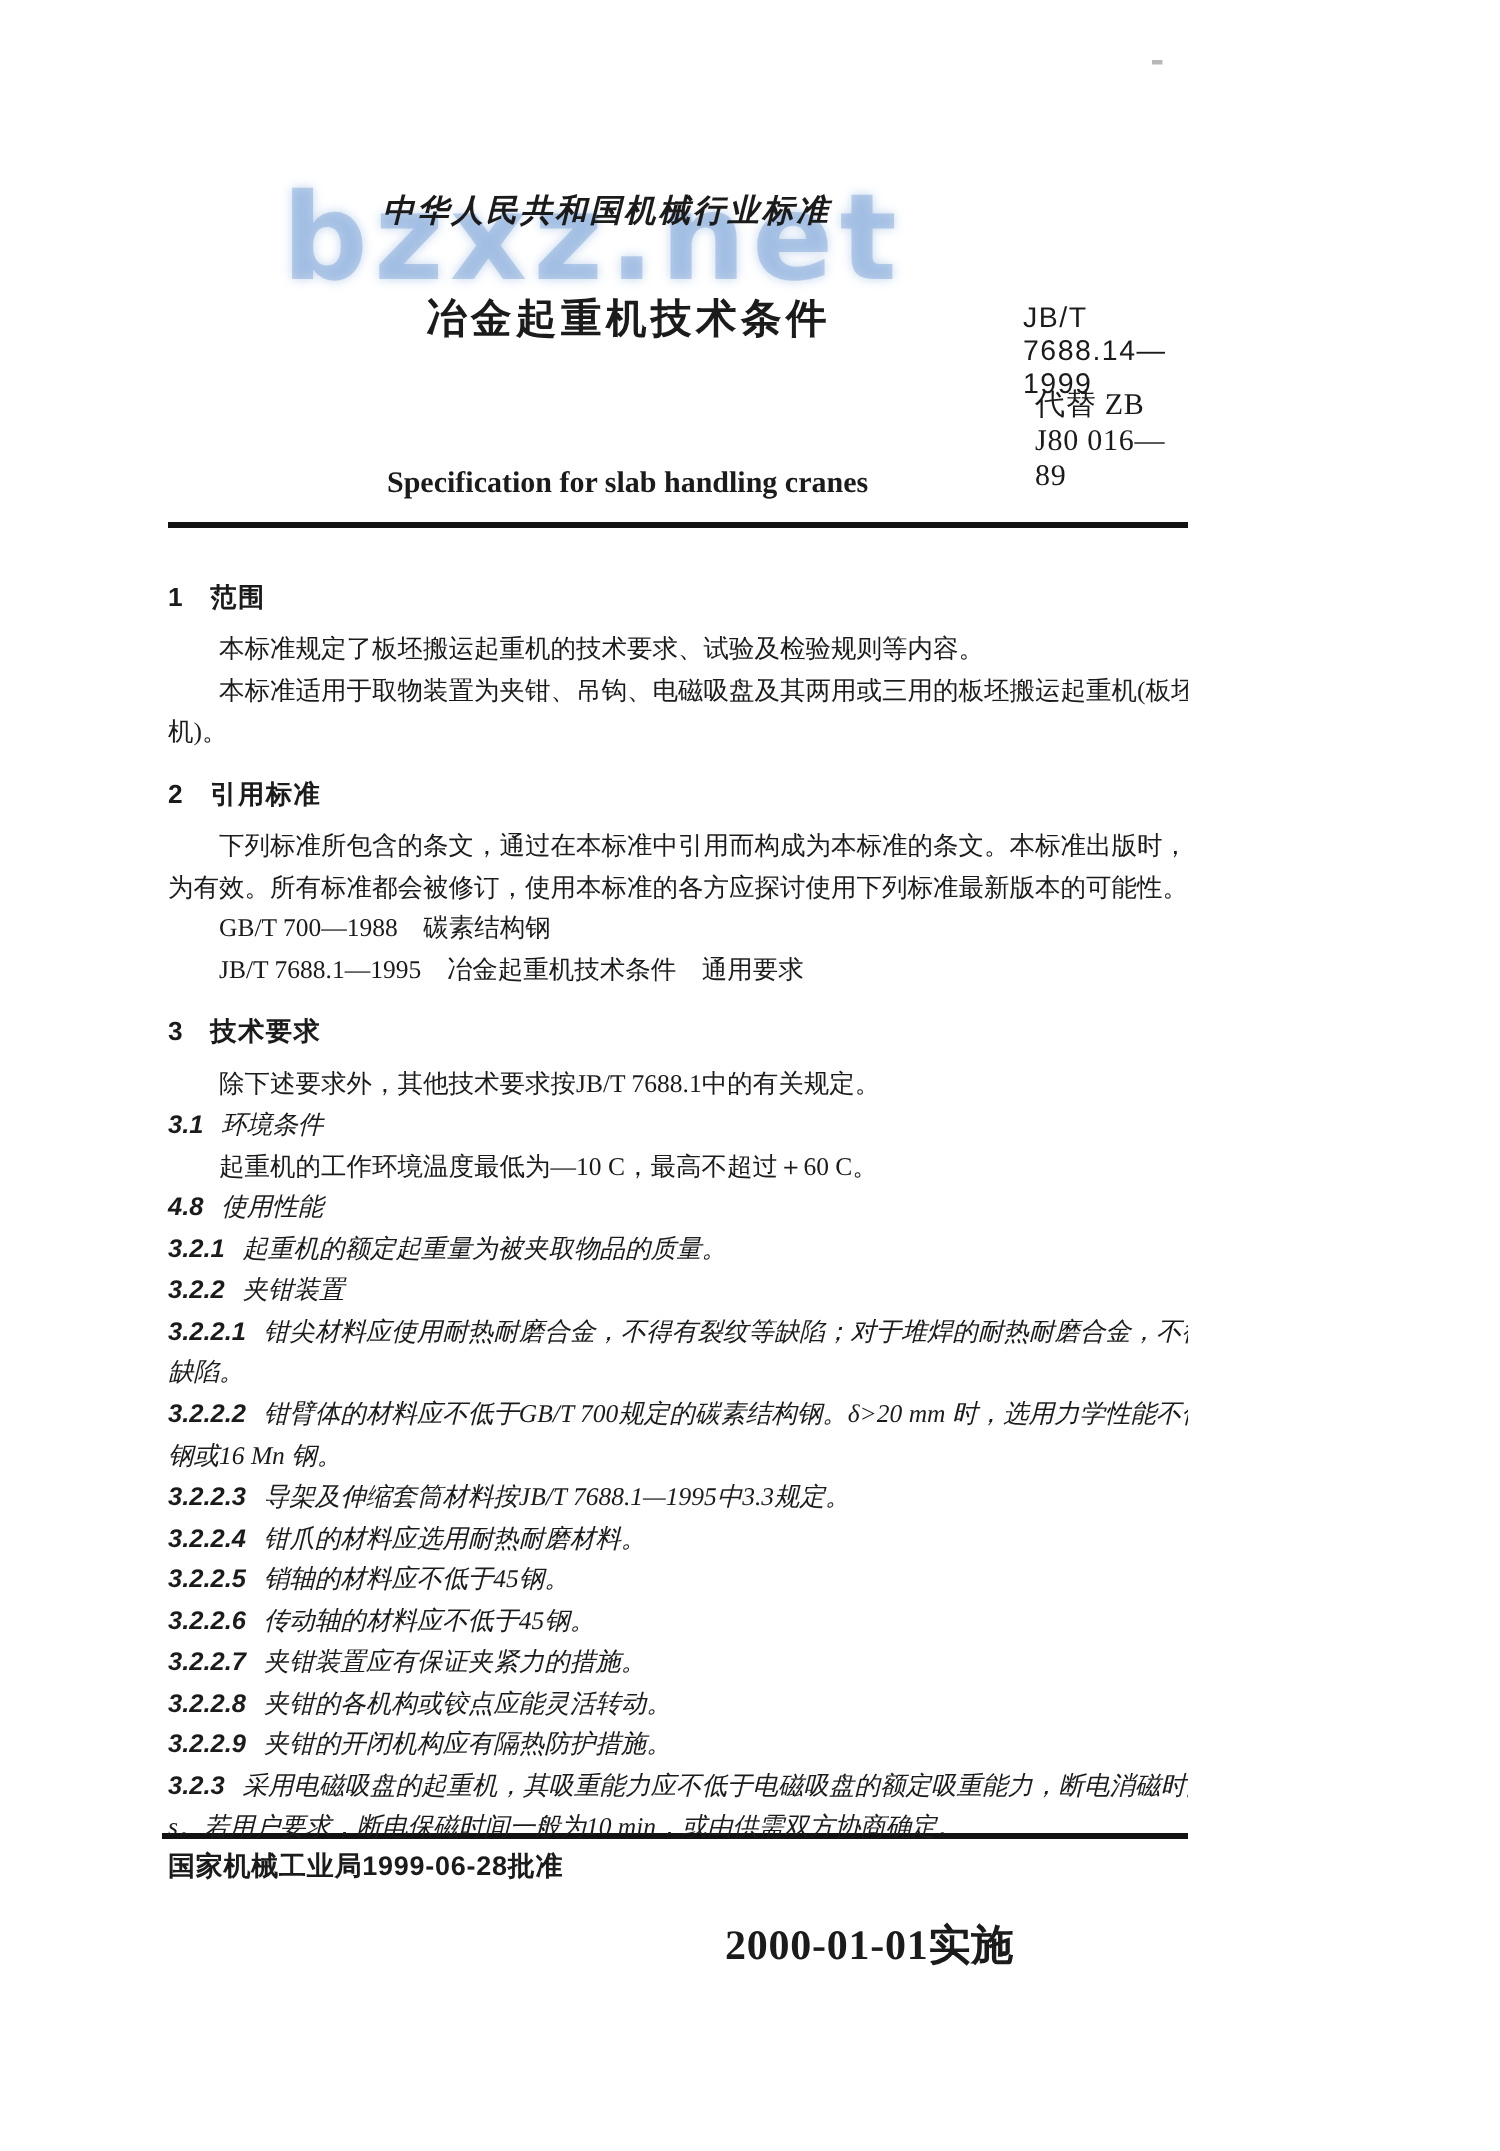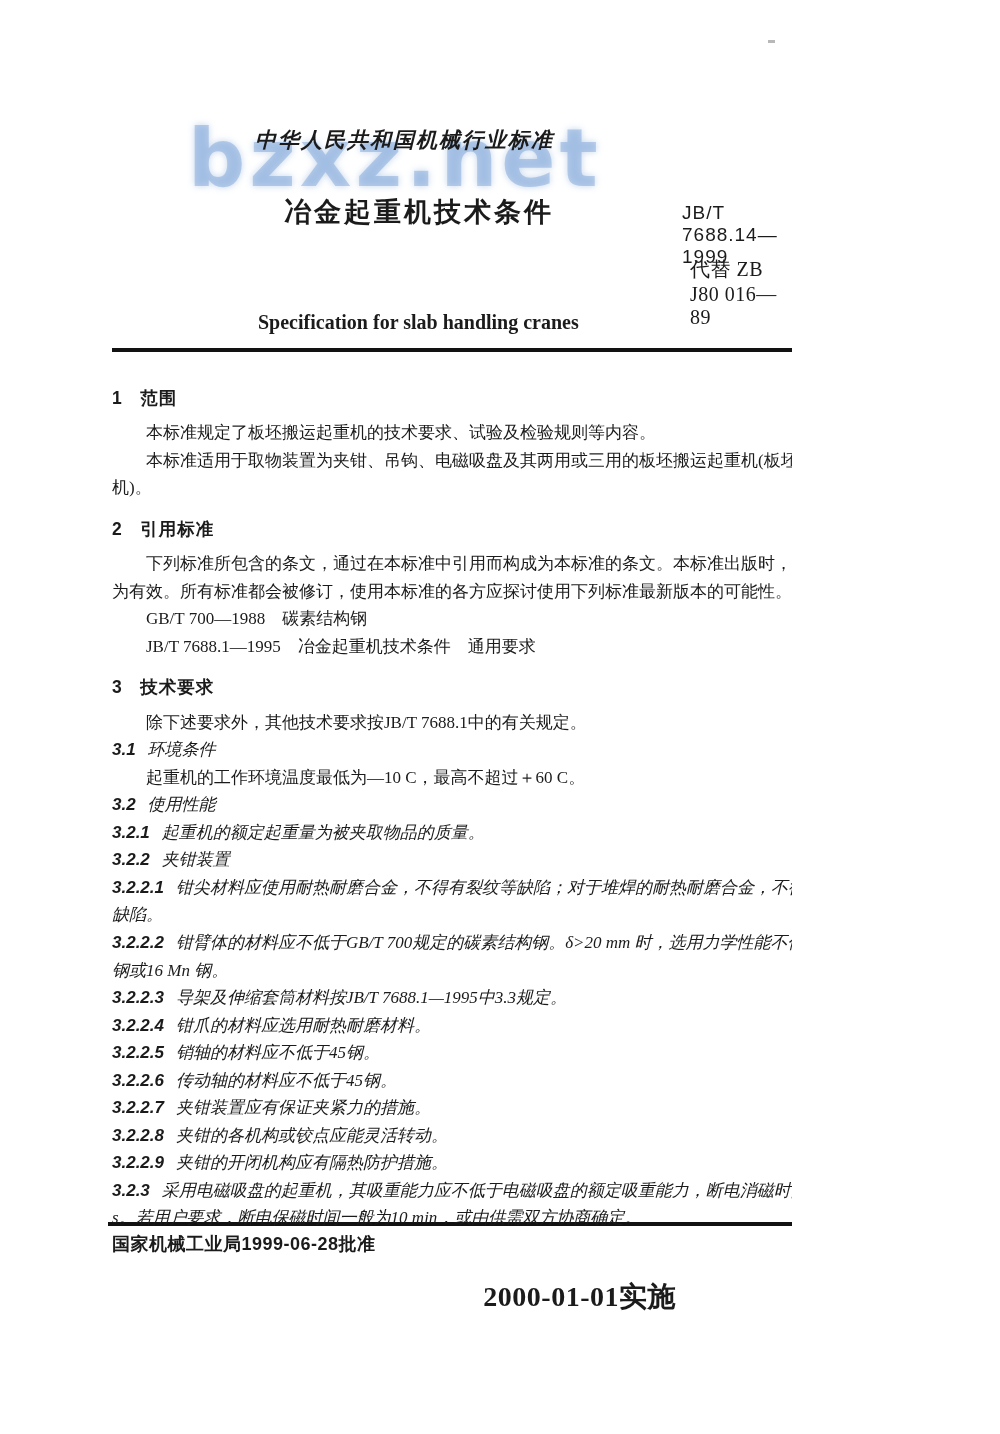--- a/index.html
+++ b/index.html
@@ -151,21 +151,21 @@
       <p class="para">本标准规定了板坯搬运起重机的技术要求、试验及检验规则等内容。</p>
       <p class="para">本标准适用于取物装置为夹钳、吊钩、电磁吸盘及其两用或三用的板坯搬运起重机(板坯搬运起重机)。</p>
       <div class="sec-heading"><span class="sec-num">2</span><span>引用标准</span></div>
       <p class="para">下列标准所包含的条文，通过在本标准中引用而构成为本标准的条文。本标准出版时，所示版本均为有效。所有标准都会被修订，使用本标准的各方应探讨使用下列标准最新版本的可能性。</p>
       <p class="para">GB/T 700—1988　碳素结构钢</p>
       <p class="para">JB/T 7688.1—1995　冶金起重机技术条件　通用要求</p>
       <div class="sec-heading"><span class="sec-num">3</span><span>技术要求</span></div>
       <p class="para">除下述要求外，其他技术要求按JB/T 7688.1中的有关规定。</p>
       <p class="clause"><span class="clause-num">3.1</span>环境条件</p>
       <p class="para">起重机的工作环境温度最低为—10 C，最高不超过＋60 C。</p>
-      <p class="clause"><span class="clause-num">3.2</span>使用性能</p>
+      <p class="clause"><span class="clause-num">4.8</span>使用性能</p>
       <p class="clause"><span class="clause-num">3.2.1</span>起重机的额定起重量为被夹取物品的质量。</p>
       <p class="clause"><span class="clause-num">3.2.2</span>夹钳装置</p>
       <p class="clause"><span class="clause-num">3.2.2.1</span>钳尖材料应使用耐热耐磨合金，不得有裂纹等缺陷；对于堆焊的耐热耐磨合金，不得有夹渣等缺陷。</p>
       <p class="clause"><span class="clause-num">3.2.2.2</span>钳臂体的材料应不低于GB/T 700规定的碳素结构钢。δ&gt;20 mm 时，选用力学性能不低于Q235-C 钢或16 Mn 钢。</p>
       <p class="clause"><span class="clause-num">3.2.2.3</span>导架及伸缩套筒材料按JB/T 7688.1—1995中3.3规定。</p>
       <p class="clause"><span class="clause-num">3.2.2.4</span>钳爪的材料应选用耐热耐磨材料。</p>
       <p class="clause"><span class="clause-num">3.2.2.5</span>销轴的材料应不低于45钢。</p>
       <p class="clause"><span class="clause-num">3.2.2.6</span>传动轴的材料应不低于45钢。</p>
       <p class="clause"><span class="clause-num">3.2.2.7</span>夹钳装置应有保证夹紧力的措施。</p>
       <p class="clause"><span class="clause-num">3.2.2.8</span>夹钳的各机构或铰点应能灵活转动。</p>

